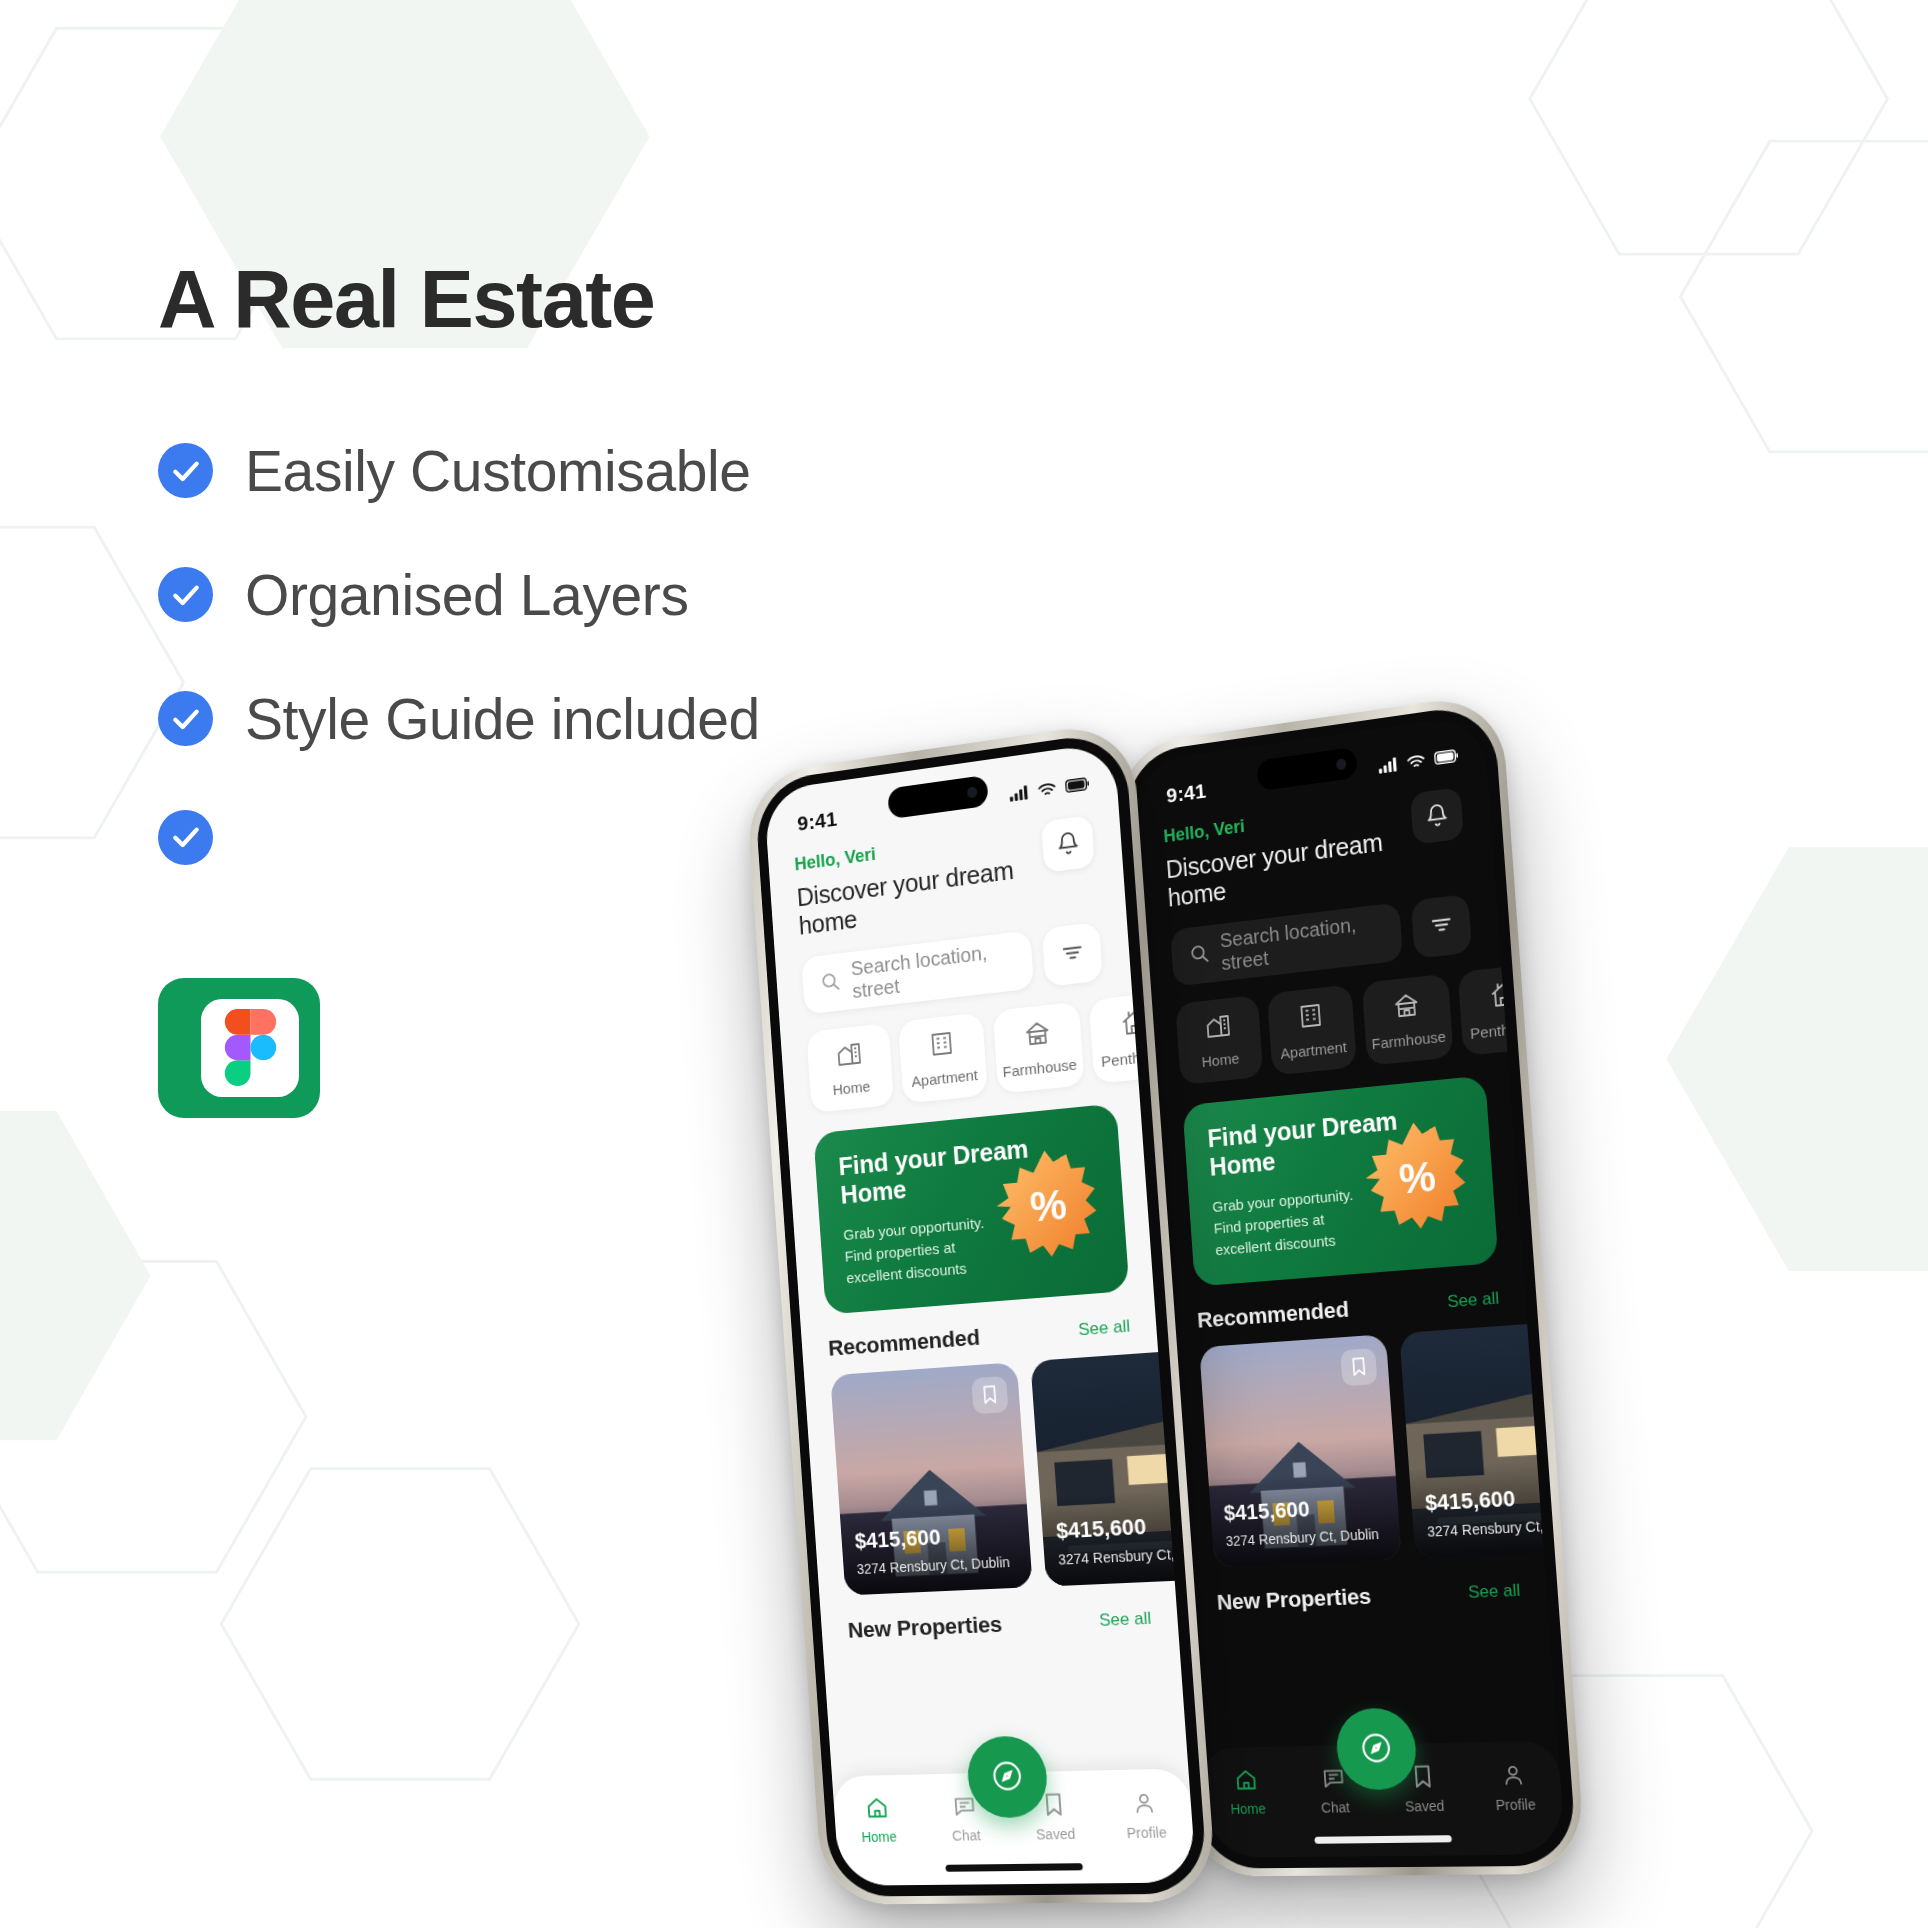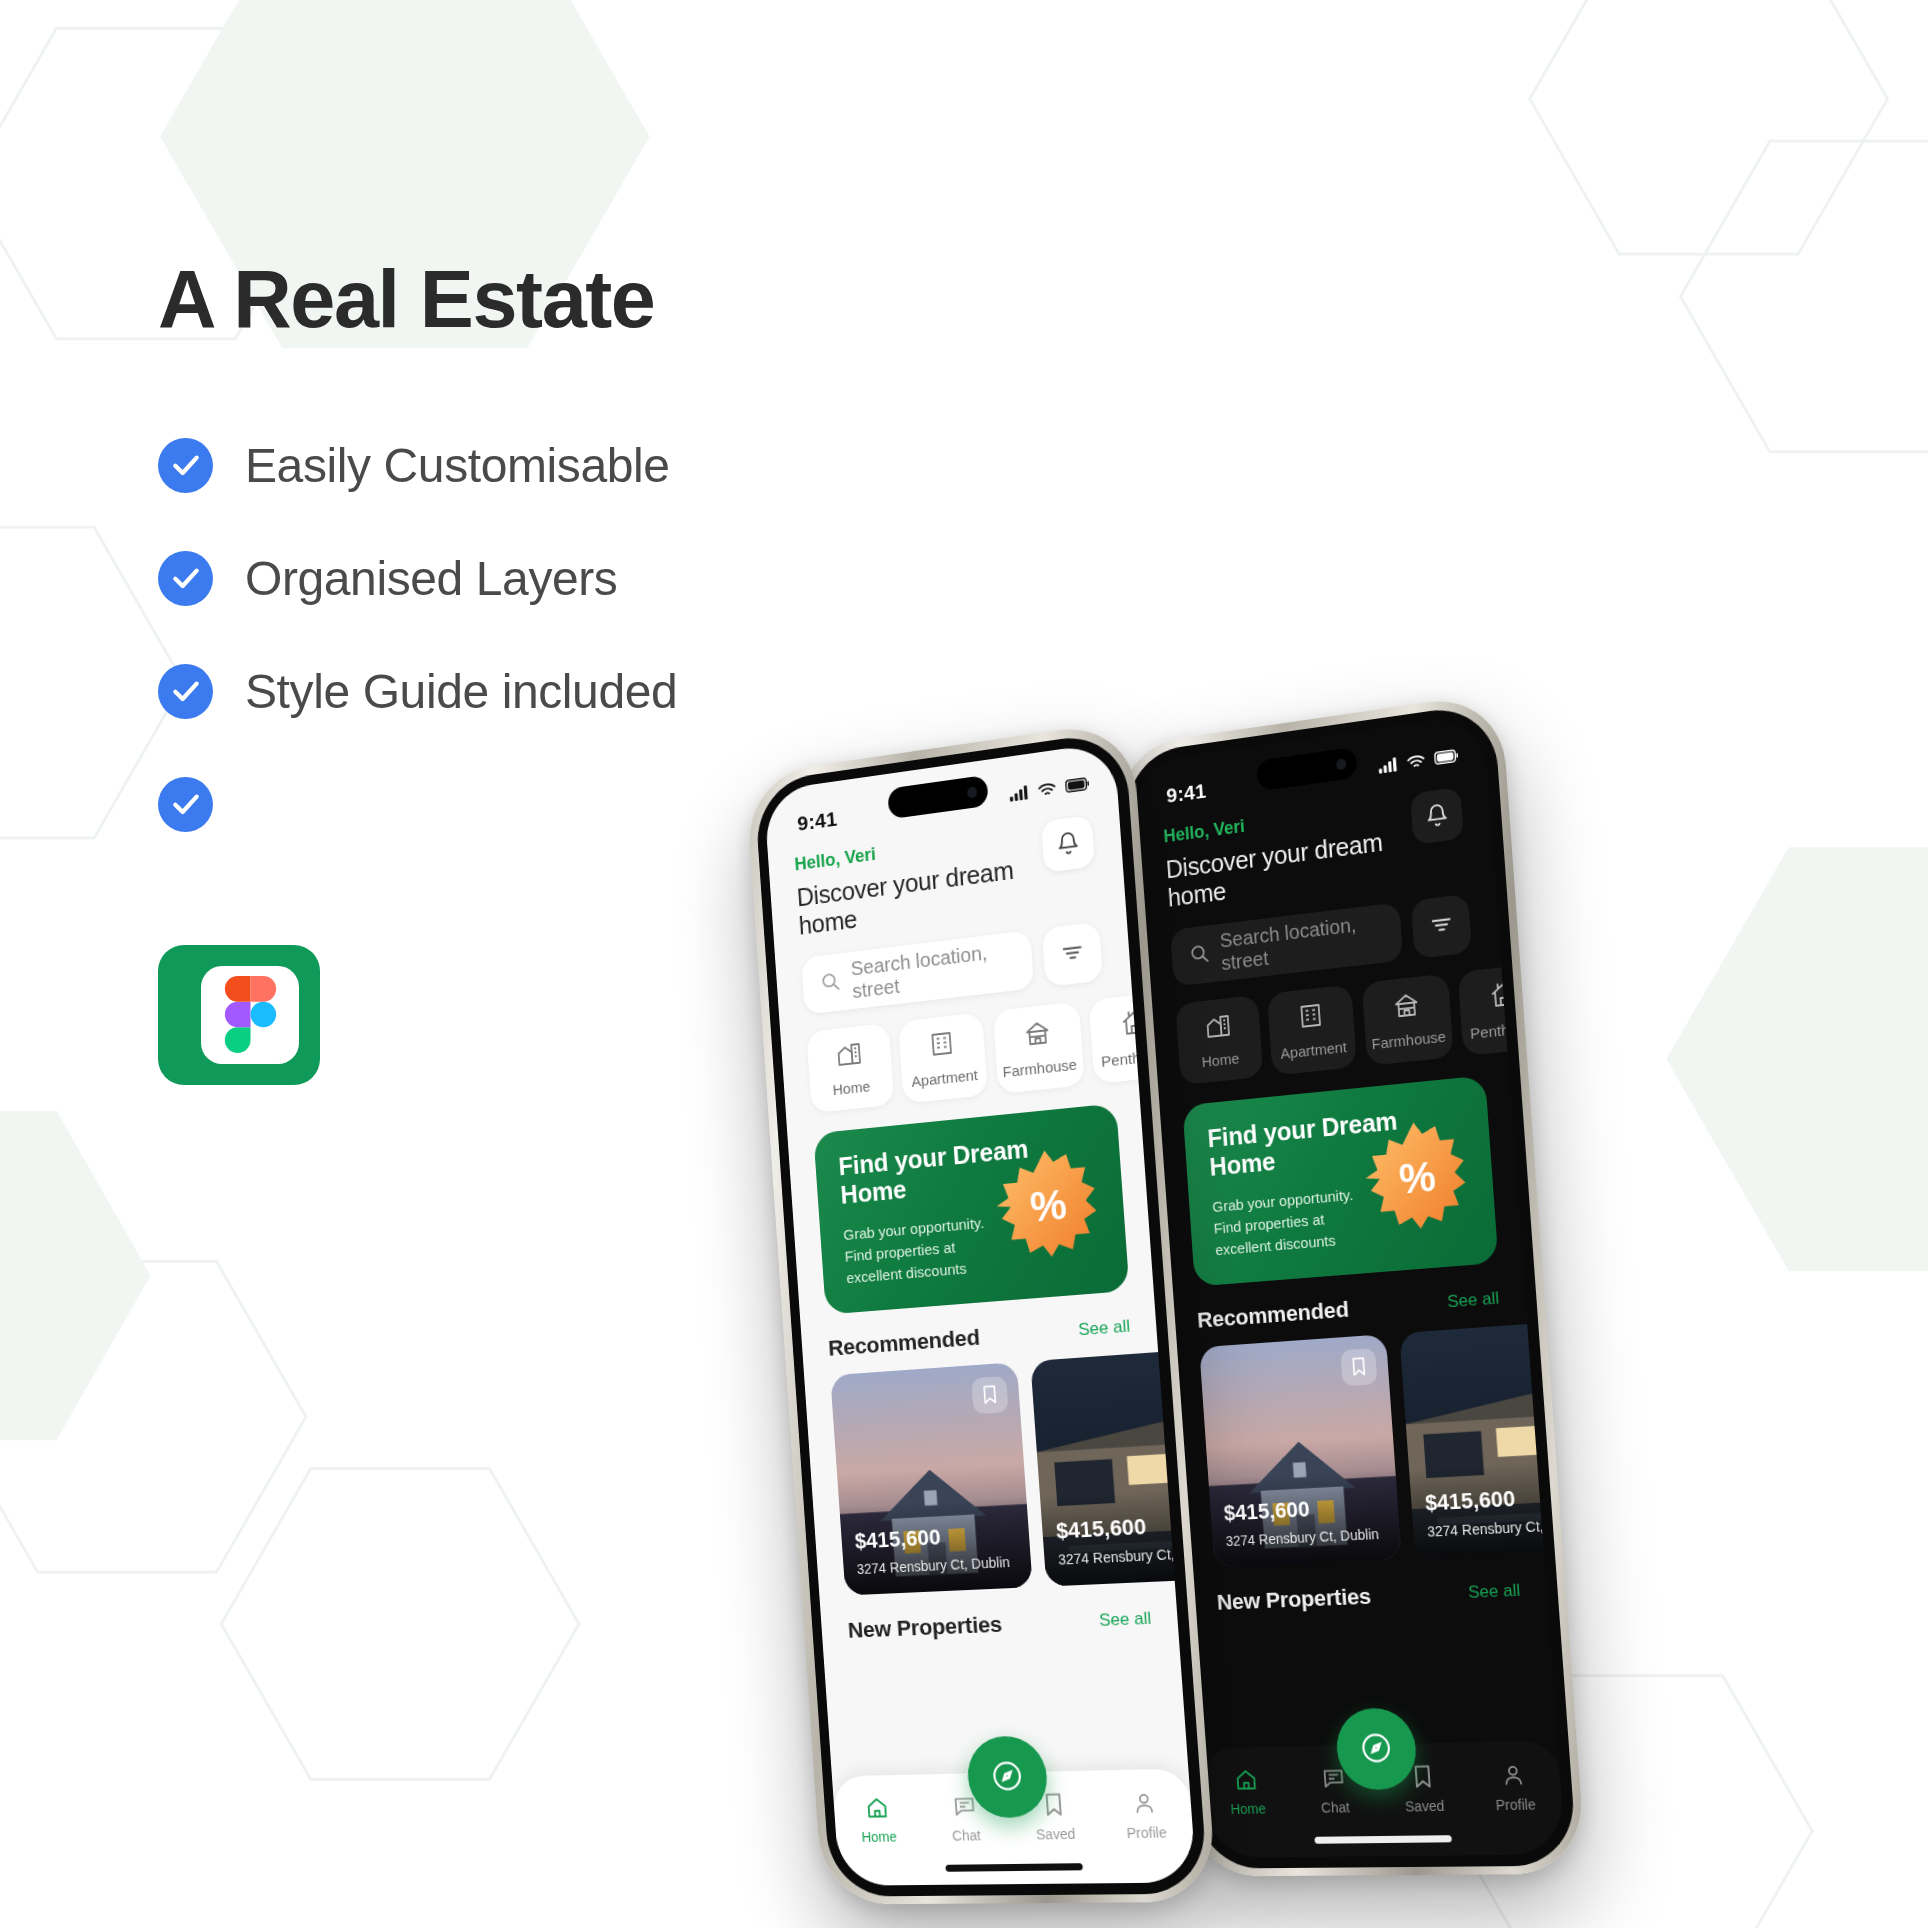--- a/index.html
+++ b/index.html
@@ -22,21 +22,21 @@
     line-height: 1.18; letter-spacing: -1.4px;
   }
   .features { margin-top: 90px; }
   .feature-row { display: flex; align-items: center; gap: 32px; margin-bottom: 58px; }
   .check {
     width: 55px; height: 55px; border-radius: 50%;
     background: #3b7bef; flex: 0 0 55px;
     display: flex; align-items: center; justify-content: center;
   }
   .check svg { width: 32px; height: 32px; }
-  .feature-label { font-size: 48px; color: #4a4a4a; letter-spacing: -0.4px; }
+  .feature-label { font-size: 57px; color: #4a4a4a; letter-spacing: -0.4px; }
 
   .badge {
     margin-top: 55px; display: inline-flex; align-items: center;
     background: #109a5a; border-radius: 26px;
     padding: 21px 21px 21px 43px; gap: 47px;
   }
   .badge-text { font-size: 51px; font-weight: 700; color: #ffffff; letter-spacing: -0.5px; }
   .figma-chip {
     width: 98px; height: 98px; border-radius: 21px; background: #ffffff;
     display: flex; align-items: center; justify-content: center;

